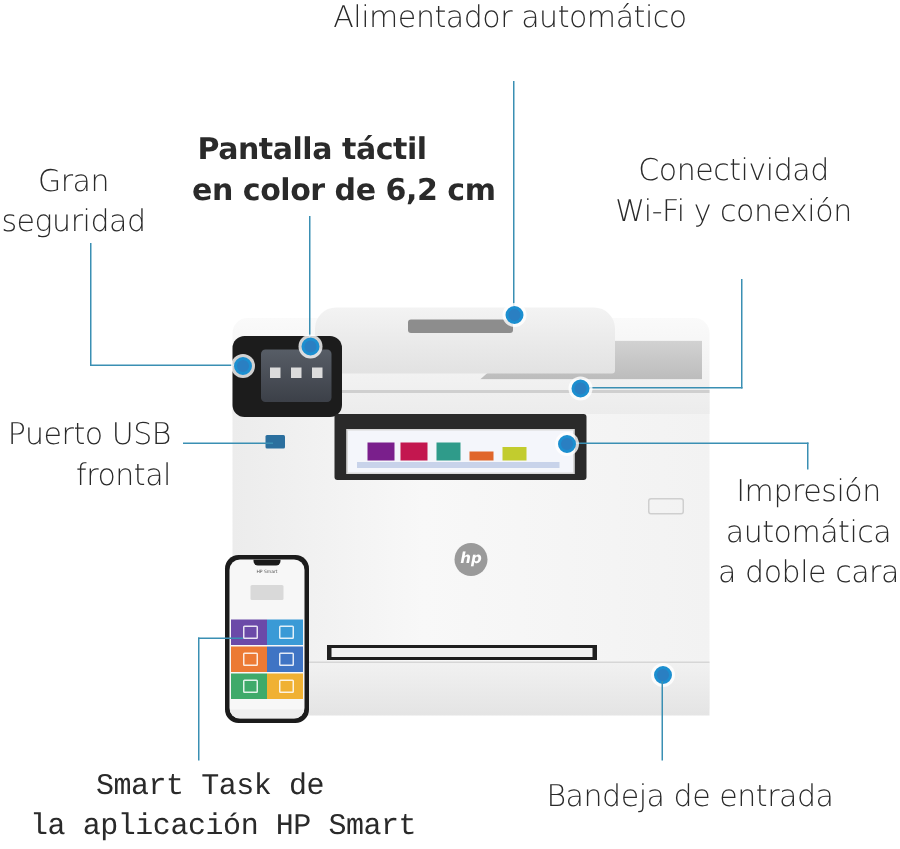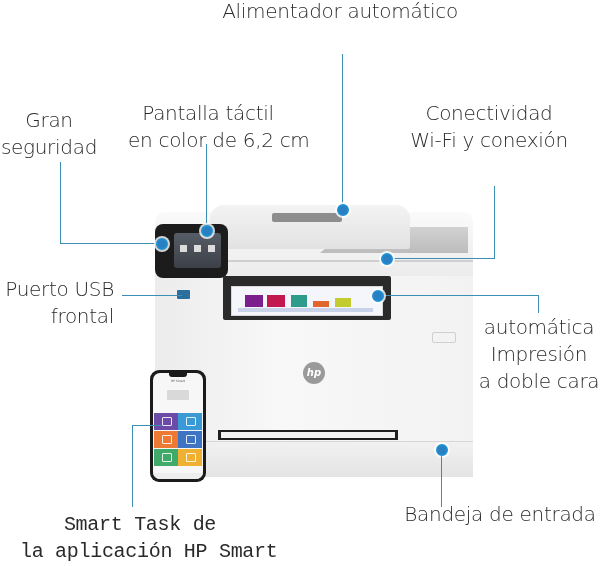--- a/index.html
+++ b/index.html
@@ -43,52 +43,52 @@
   .tile b { position:absolute; left:8px; top:4px; width:8px; height:7px; border:1px solid rgba(255,255,255,0.85); border-radius:1px; }
   .tabbar { position:absolute; left:0; bottom:0; width:50px; height:6px; background:#eeeeee; }
 </style>
 </head>
 <body>
 
 <div class="label c" style="left:200px; top:-2px; width:280px;">
   <span>Alimentador automático</span>
 </div>
 
-<div class="label c" style="left:128px; top:100px; width:160px;">
+<div class="label c" style="left:128px; top:86px; width:160px;font-weight:bold;">
   <span>Pantalla táctil</span>
   <span>en color de 6,2 cm</span>
 </div>
 
 <div class="label c" style="left:0; top:107px; width:98px;">
   <span>Gran</span>
   <span>seguridad</span>
 </div>
 
 <div class="label c" style="left:400px; top:100px; width:178px;">
   <span>Conectividad</span>
   <span>Wi-Fi y conexión</span>
 </div>
 
 <div class="label r" style="left:0; top:276px; width:114px;">
   <span>Puerto USB</span>
   <span>frontal</span>
 </div>
 
 <div class="label c" style="left:478px; top:314px; width:122px;">
+  <span>Impresión</span>
   <span>automática</span>
-  <span>Impresión</span>
   <span>a doble cara</span>
 </div>
 
 <div class="label c" style="left:20px; top:511px; width:240px;font-family:Liberation Mono, monospace;">
   <span>Smart Task de</span>
   <span>la aplicación HP Smart</span>
 </div>
 
-<div class="label c" style="left:360px; top:501px; width:200px;margin-left:40px;">
+<div class="label c" style="left:360px; top:517px; width:200px;">
   <span>Bandeja de entrada</span>
 </div>
 
 <div class="printer">
   <div class="body-mid"></div>
   <div class="body-top"></div>
   <div class="output-wing"></div>
   <div class="adf">
       <div class="adf-slot"></div>
     </div>

